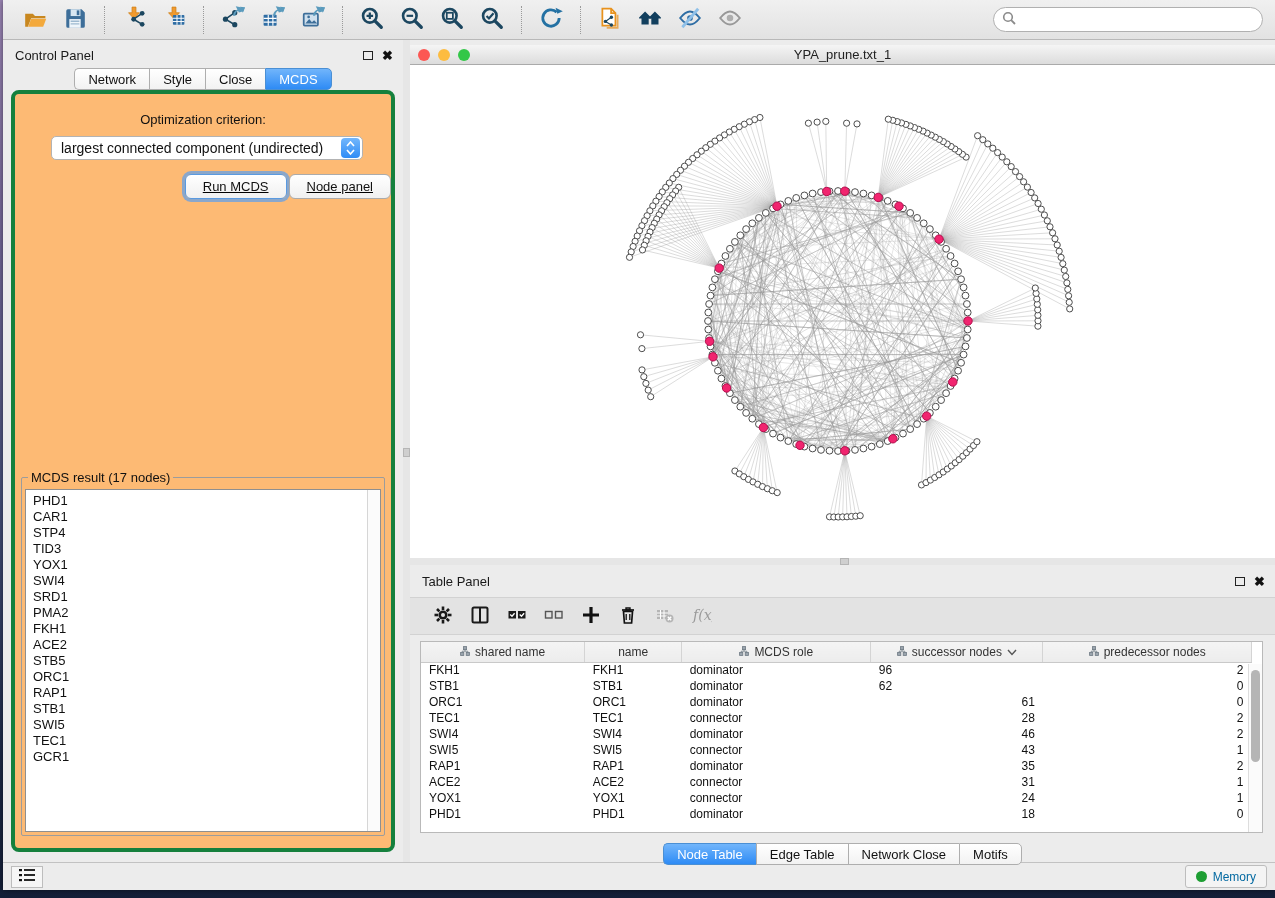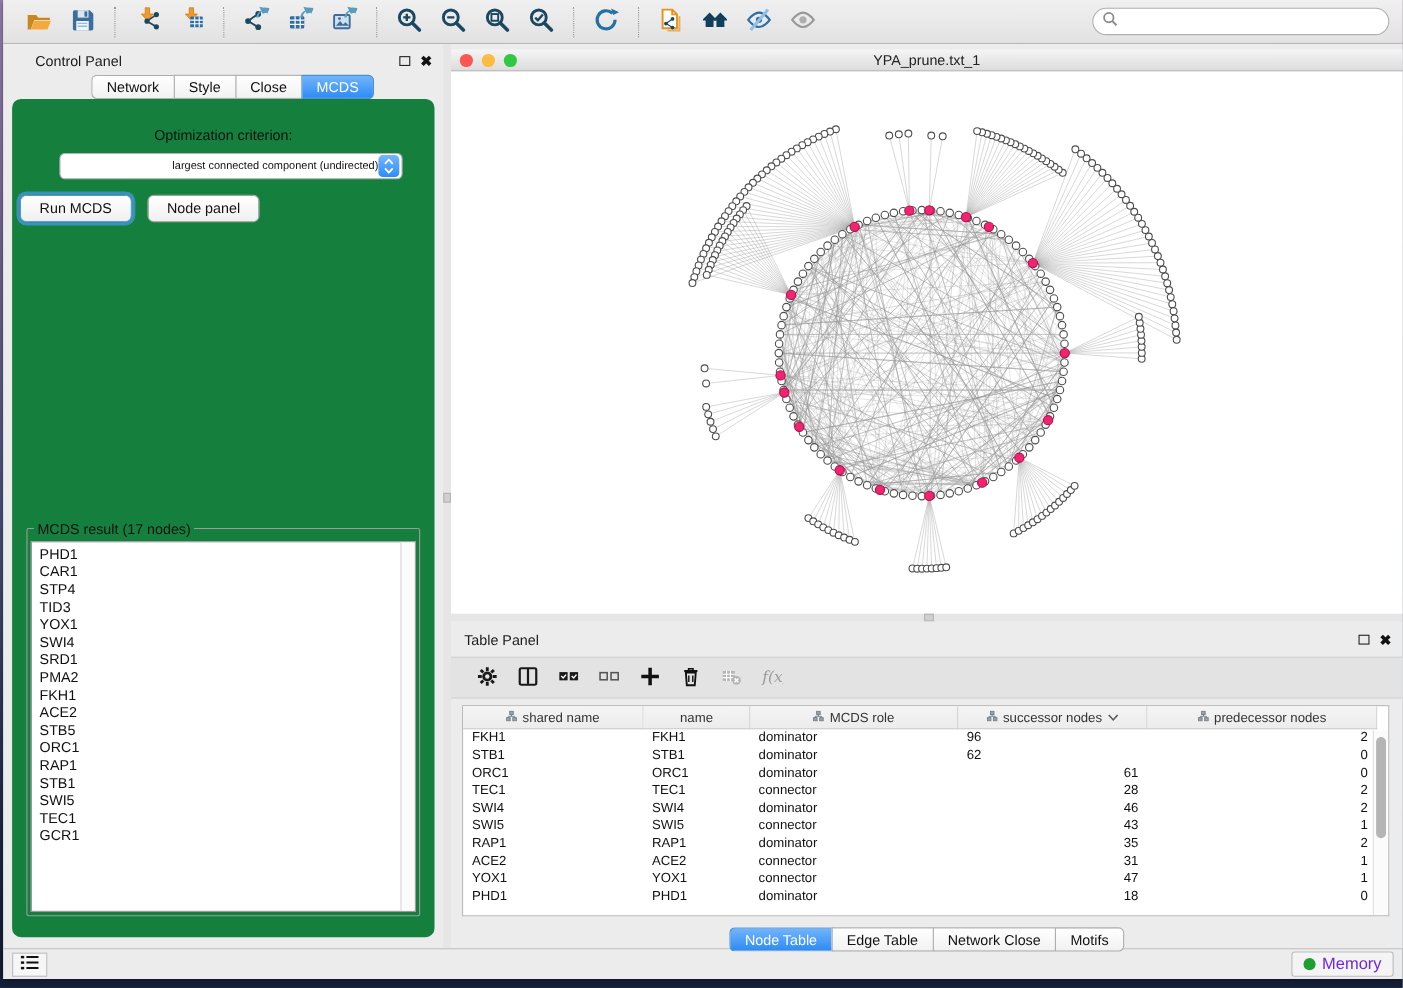--- a/index.html
+++ b/index.html
@@ -14,40 +14,40 @@
   .tb-btn{width:34px;height:32px;border:none;background:transparent;display:flex;align-items:center;justify-content:center;padding:0;margin:0 3px;cursor:pointer;}
   .tb-btn svg{width:24px;height:24px;}
   .tb-sep{width:1px;height:28px;border-left:1px dotted #9a9a9a;margin:0 9px;}
   .tb-btn.disabled{opacity:.9;}
   .search-wrap{margin-left:auto;display:flex;align-items:center;}
   .search-box{width:270px;height:25px;border:1px solid #b0b0b0;border-radius:13px;background:#fff;display:flex;align-items:center;padding:0 8px;}
   .search-box svg{width:14px;height:14px;margin-right:5px;flex:none;}
   .search-box input{border:none;outline:none;flex:1;font-size:12px;background:transparent;font-family:"Liberation Sans",sans-serif;}
 
   
-  .control-panel{position:absolute;left:0;top:40px;width:400px;bottom:28px;background:#ececec;padding-left:17px;}
+  .control-panel{position:absolute;left:0;top:40px;width:400px;bottom:28px;background:#ececec;}
   .cp-titlebar{height:26px;display:flex;align-items:center;padding:4px 10px 0 12px;}
   .panel-title{font-size:13px;color:#1a1a1a;}
   .panel-winbtns{margin-left:auto;display:flex;align-items:center;gap:9px;}
   .float-btn{width:10px;height:9px;border:1.6px solid #222;background:transparent;padding:0;cursor:pointer;}
   .close-btn{border:none;background:transparent;font-size:13px;font-weight:bold;color:#111;padding:0;cursor:pointer;line-height:1;}
   .seg{display:flex;justify-content:center;position:relative;z-index:2;margin-top:2px;}
   .seg-btn{font-size:13px;color:#111;background:linear-gradient(#ffffff,#f2f2f2);border:1px solid #aeaeae;border-right:none;
     padding:2px 13px;height:22px;cursor:pointer;font-family:"Liberation Sans",sans-serif;}
   .seg-btn:first-child{border-radius:5px 0 0 5px;}
   .seg-btn:last-child{border-radius:0 5px 5px 0;border-right:1px solid #aeaeae;}
   .seg-btn.active{background:linear-gradient(#71b5fb,#2e8bf5);color:#fff;border-color:#4a8fd4;}
-  .cp-inner{position:absolute;left:8px;right:8px;top:50px;bottom:10px;background:#15803d;border:7px solid #15803d;border-radius:8px;}
+  .cp-inner{position:absolute;left:8px;right:8px;top:50px;bottom:10px;background:#fdba74;border:4px solid #15803d;border-radius:8px;}
   .opt-label{text-align:center;font-size:13px;color:#111;margin-top:18px;}
   .dropdown{position:absolute;left:36px;top:42px;width:312px;height:24px;background:#fff;border:1px solid #b3b3b3;border-radius:5px;
     display:flex;align-items:center;padding-left:9px;cursor:pointer;}
-  .dropdown .dd-text{font-size:10px;color:#111;flex:1;text-align:right;}
+  .dropdown .dd-text{font-size:14px;color:#111;flex:1;}
   .dd-stepper{width:19px;height:20px;margin-right:2px;border-radius:4px;background:linear-gradient(#73b7fc,#2f8cf6);
     display:flex;flex-direction:column;align-items:center;justify-content:center;gap:2px;flex:none;}
-  .btn-row{position:absolute;top:80px;left:0;right:0;display:flex;justify-content:flex-start;gap:14px;}
+  .btn-row{position:absolute;top:80px;left:0;right:0;display:flex;justify-content:flex-end;gap:2px;text-decoration:underline;}
   .mac-btn{font-size:13px;color:#111;background:linear-gradient(#ffffff,#f0f0f0);border:1px solid #ababab;border-radius:6px;
     height:25px;padding:0 17px;cursor:pointer;font-family:"Liberation Sans",sans-serif;}
   .mac-btn.focus-ring{box-shadow:0 0 0 3px rgba(77,156,250,.65);border-color:#5a9ae0;}
   .mcds-fieldset{position:absolute;left:6px;right:6px;top:376px;bottom:12px;border:1px solid #9c9c9c;margin:0;padding:2px;border-radius:2px;}
   .mcds-fieldset legend{font-size:13px;color:#111;padding:0 3px;margin-left:4px;}
   .mcds-list{position:absolute;left:3px;right:3px;top:4px;bottom:3px;background:#fff;border:1px solid #8f8f8f;overflow:hidden;padding:3px 0 0 7px;}
   .mcds-item{font-size:13px;color:#111;line-height:16px;cursor:default;}
   .mcds-scroll{position:absolute;top:0;bottom:0;right:0;width:13px;background:#fbfbfb;border-left:1px solid #d6d6d6;}
 
   
@@ -79,21 +79,21 @@
   .th-inner{display:flex;align-items:center;justify-content:center;gap:5px;}
   .vscroll{position:absolute;top:22px;bottom:0;right:0;width:14px;background:#fbfbfb;border-left:1px solid #ddd;}
   .vscroll .thumb{position:absolute;top:6px;left:2px;width:9px;height:92px;border-radius:5px;background:#b5b5b5;}
   .tp-tabs{position:absolute;left:0;right:0;top:276px;display:flex;justify-content:center;}
 
   
   .status-bar{position:absolute;left:0;right:0;bottom:0;height:28px;background:#ececec;border-top:1px solid #c2c2c2;
     display:flex;align-items:center;padding:0 8px;}
   .status-left-btn{width:32px;height:22px;border:1px solid #bdbdbd;background:#f6f6f6;display:flex;align-items:center;justify-content:center;cursor:pointer;}
   .memory-btn{margin-left:auto;height:23px;border:1px solid #bdbdbd;background:#f4f4f4;border-radius:3px;display:flex;align-items:center;
-    gap:6px;padding:0 10px;font-size:15px;color:#6d28d9;cursor:pointer;font-family:"Liberation Sans",sans-serif;}
+    gap:6px;padding:0 10px;font-size:12px;color:#0369a1;cursor:pointer;font-family:"Liberation Sans",sans-serif;}
   .mem-dot{width:11px;height:11px;border-radius:50%;}
 </style>
 </head>
 <body>
 
 <div class="window">
 
   <div class="toolbar">
     <div id="tb-mount" style="display:flex;align-items:center;">
         <button class="tb-btn">
@@ -1437,21 +1437,21 @@
                 <td style="text-align:left">ACE2</td>
                 <td style="text-align:left">ACE2</td>
                 <td style="text-align:left">connector</td>
                 <td style="text-align:right">31</td>
                 <td style="text-align:right">1</td>
               </tr>
               <tr>
                 <td style="text-align:left">YOX1</td>
                 <td style="text-align:left">YOX1</td>
                 <td style="text-align:left">connector</td>
-                <td style="text-align:right">47</td>
+                <td style="text-align:right">24</td>
                 <td style="text-align:right">1</td>
               </tr>
               <tr>
                 <td style="text-align:left">PHD1</td>
                 <td style="text-align:left">PHD1</td>
                 <td style="text-align:left">dominator</td>
                 <td style="text-align:right">18</td>
                 <td style="text-align:right">0</td>
               </tr>
             </tbody>

